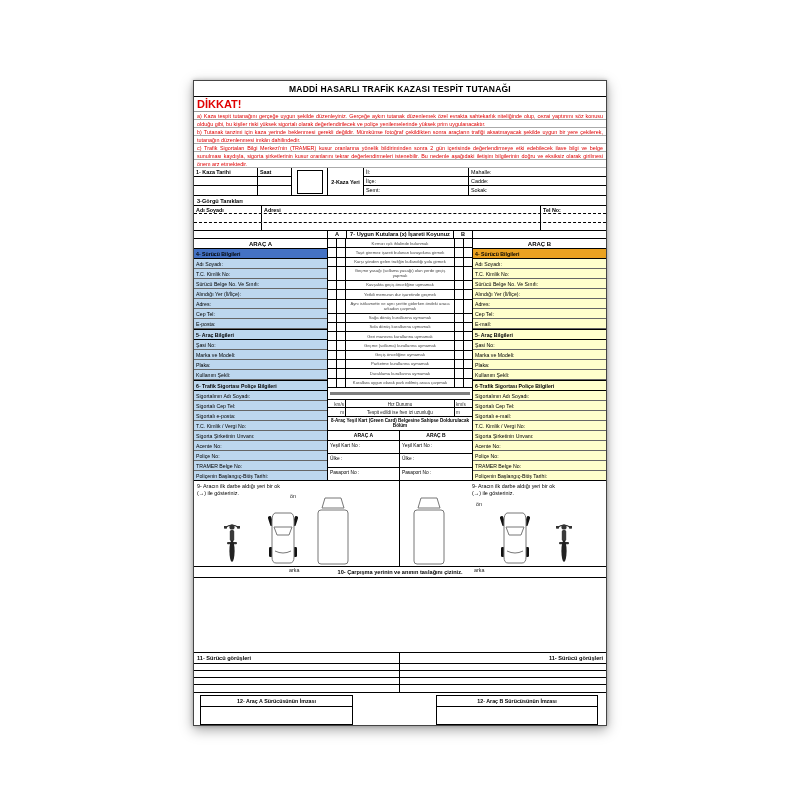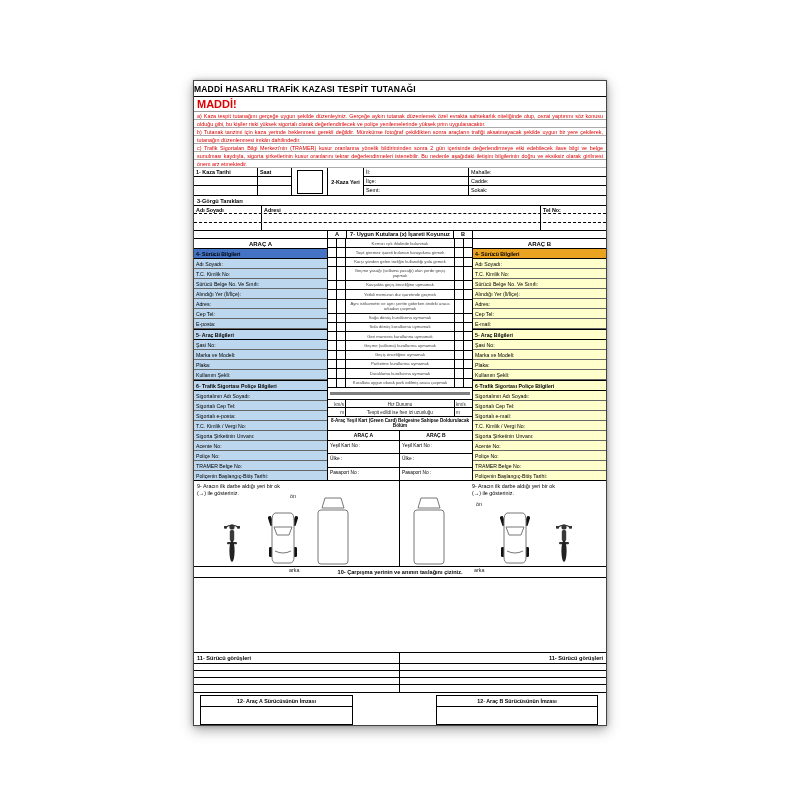--- a/index.html
+++ b/index.html
@@ -5,21 +5,21 @@
   * { margin:0; padding:0; box-sizing:border-box; }
   html,body { width:800px; height:800px; background:#fff; font-family:"Liberation Sans", sans-serif; }
   .canvas { position:relative; width:800px; height:800px; background:#fff; overflow:hidden; }
   .page {
     position:absolute; left:193px; top:80px; width:414px; height:646px;
     background:#fff; border:1px solid #444;
     box-shadow:0 4px 12px rgba(0,0,0,0.35), 0 0 4px rgba(0,0,0,0.25);
     display:flex; flex-direction:column;
   }
   
-  .title { font-weight:bold; font-size:8.5px; padding:3px 0 2px; border-bottom:1.5px solid #000; letter-spacing:0.2px; }
+  .title { text-align:center; font-weight:bold; font-size:8.5px; padding:3px 9px 2px; border-bottom:1.5px solid #000; letter-spacing:0.2px; }
   
   .warn-head { color:#e00000; font-weight:bold; font-size:11px; padding:1px 3px; border-bottom:1px solid #999; }
   .warn-p { color:#e00000; font-size:5.4px; line-height:8px; padding:0 3px; text-align:justify;
     background-image:repeating-linear-gradient(to bottom, transparent 0px, transparent 7px, #aaa 7px, #aaa 8px); }
   
   .s12 { display:flex; border-bottom:1px solid #000; font-size:5.4px; height:28px; }
   .s12 .col { display:flex; flex-direction:column; }
   .c-date { width:64px; border-right:1px solid #000; }
   .c-time { width:34px; border-right:1px solid #000; }
   .cell { height:9.33px; border-bottom:1px solid #000; padding:1px 2px; }
@@ -109,21 +109,21 @@
 </style>
 </head>
 <body>
 
 <div class="canvas">
   <div class="page">
 
     <div class="title">MADDİ HASARLI TRAFİK KAZASI TESPİT TUTANAĞI</div>
 
     <div>
-      <div class="warn-head">MADDİ!</div>
+      <div class="warn-head">DİKKAT!</div>
       <div class="warn-p">a) Kaza tespit tutanağını gerçeğe uygun şekilde düzenleyiniz. Gerçeğe aykırı tutanak düzenlemek özel evrakta sahtekarlık niteliğinde olup, cezai yaptırımı söz konusu olduğu gibi, bu kişiler riski yüksek sigortalı olarak değerlendirilecek ve poliçe yenilemelerinde yüksek prim uygulanacaktır.</div>
       <div class="warn-p">b) Tutanak tanzimi için kaza yerinde beklenmesi gerekli değildir. Mümkünse fotoğraf çekildikten sonra araçların trafiği aksatmayacak şekilde uygun bir yere çekilerek, tutanağın düzenlenmesi imkân dahilindedir.</div>
       <div class="warn-p">c) Trafik Sigortaları Bilgi Merkezi'nin (TRAMER) kusur oranlarına yönelik bildiriminden sonra 2 gün içerisinde değerlendirmeye etki edebilecek ilave bilgi ve belge sunulması kaydıyla, sigorta şirketlerinin kusur oranlarını tekrar değerlendirmeleri istenebilir. Bu nedenle aşağıdaki iletişim bilgilerinin doğru ve eksiksiz olarak girilmesi önem arz etmektedir.</div>
     </div>
 
     <div class="s12">
       <div class="col c-date">
         <div class="cell lbl">1- Kaza Tarihi</div>
         <div class="cell"></div>
         <div class="cell last"></div>

